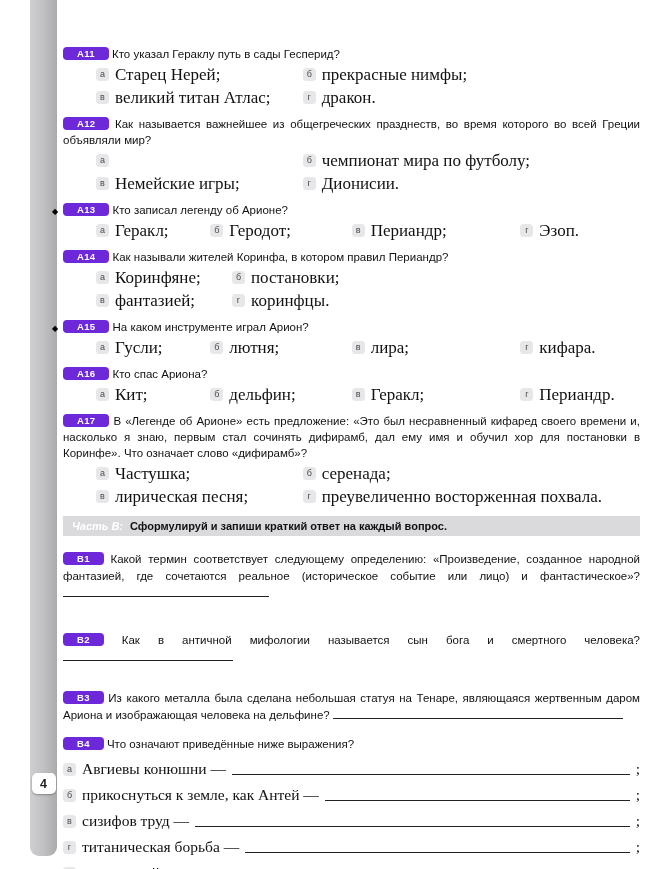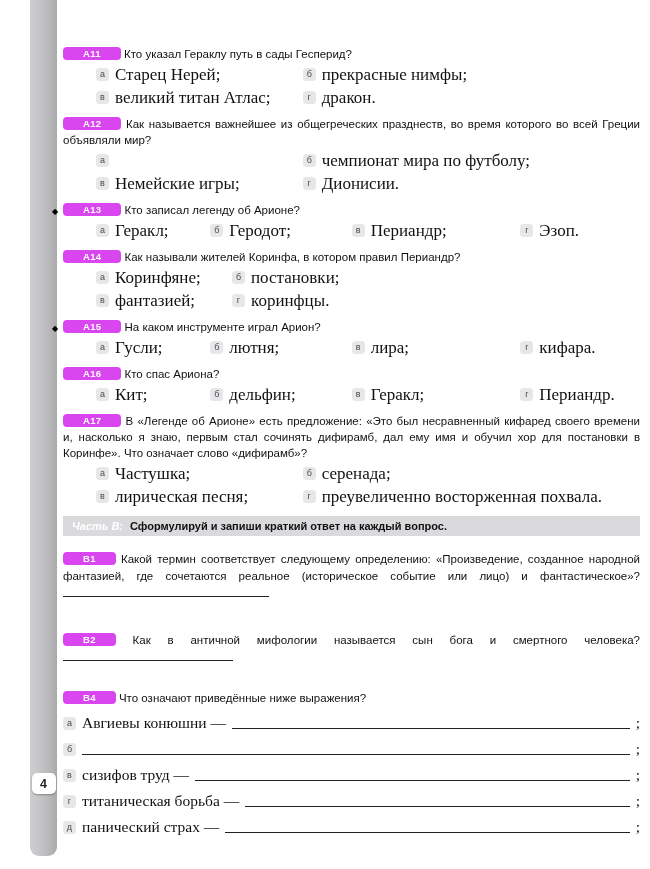--- a/index.html
+++ b/index.html
@@ -17,22 +17,22 @@
     position:absolute; left:50%; transform:translateX(-50%); bottom:62px;
     width:24px; height:21px; background:#fff; border-radius:5px;
     font-weight:bold; font-size:12.5px; color:#222;
     display:flex; align-items:center; justify-content:center;
     box-shadow:0 1px 2px rgba(0,0,0,.3);
   }
   .content { position:absolute; left:63px; top:46px; width:577px; }
 
   
   .qbadge {
-    display:inline-block; background:#d946ef; color:#fff; font-weight:bold;
-    font-size:9.5px; line-height:13px; padding:0 20px; border-radius:4px;
+    display:inline-block; background:#6d28d9; color:#fff; font-weight:bold;
+    font-size:9.5px; line-height:13px; padding:0 14px; border-radius:4px;
     vertical-align:1px; letter-spacing:.3px; white-space:nowrap;
   }
   .q-head { position:relative; margin:0 0 3px 0; font-size:11.5px; line-height:16px; text-align:justify; }
   .diamond { position:absolute; left:-11px; top:2px; font-size:8px; color:#000; }
 
   
   .opts { display:grid; row-gap:4px; margin:2px 0 9px 0; padding-left:33px; }
   .cols2  { grid-template-columns:38% 1fr; }
   .cols2n { grid-template-columns:25% 1fr; }
   .cols4  { grid-template-columns:21% 26% 31% 1fr; }
@@ -226,30 +226,34 @@
     <div class="partb-bar">
       <span class="partb-label">Часть В:</span><span class="partb-instr">Сформулируй и запиши краткий ответ на каждый вопрос.</span>
     </div>
     <div id="partB">
         <div class="bq bq1">
           <p class="bq-text"><span class="qbadge">В1</span><span class="qtext"> Какой термин соответствует следующему определению: «Произведение, созданное народной фантазией, где сочетаются реальное (историческое событие или лицо) и фантастическое»? </span><span class="inline-fill fill-1"></span></p>
         </div>
         <div class="bq bq2">
           <p class="bq-text"><span class="qbadge">В2</span><span class="qtext"> Как в античной мифологии называется сын бога и смертного человека? </span><span class="inline-fill fill-2"></span></p>
         </div>
+        <div class="bq bq3">
+          <p class="bq-text"><span class="qbadge">В3</span><span class="qtext"> Из какого металла была сделана небольшая статуя на Тенаре, являющаяся жертвенным даром Ариона и изображающая человека на дельфине? </span><span class="inline-fill fill-3"></span></p>
+        </div>
         <div class="bq bq4">
           <p class="bq-text"><span class="qbadge">В4</span><span class="qtext"> Что означают приведённые ниже выражения? </span></p>
           <div class="b4-row">
             <span class="letter">а</span>
             <span class="b4-text">Авгиевы конюшни —</span>
             <span class="fill"></span>
             <span class="tail">;</span>
           </div>
           <div class="b4-row">
             <span class="letter">б</span>
+            <span class="b4-text">прикоснуться к земле, как Антей —</span>
             <span class="fill"></span>
             <span class="tail">;</span>
           </div>
           <div class="b4-row">
             <span class="letter">в</span>
             <span class="b4-text">сизифов труд —</span>
             <span class="fill"></span>
             <span class="tail">;</span>
           </div>
           <div class="b4-row">

